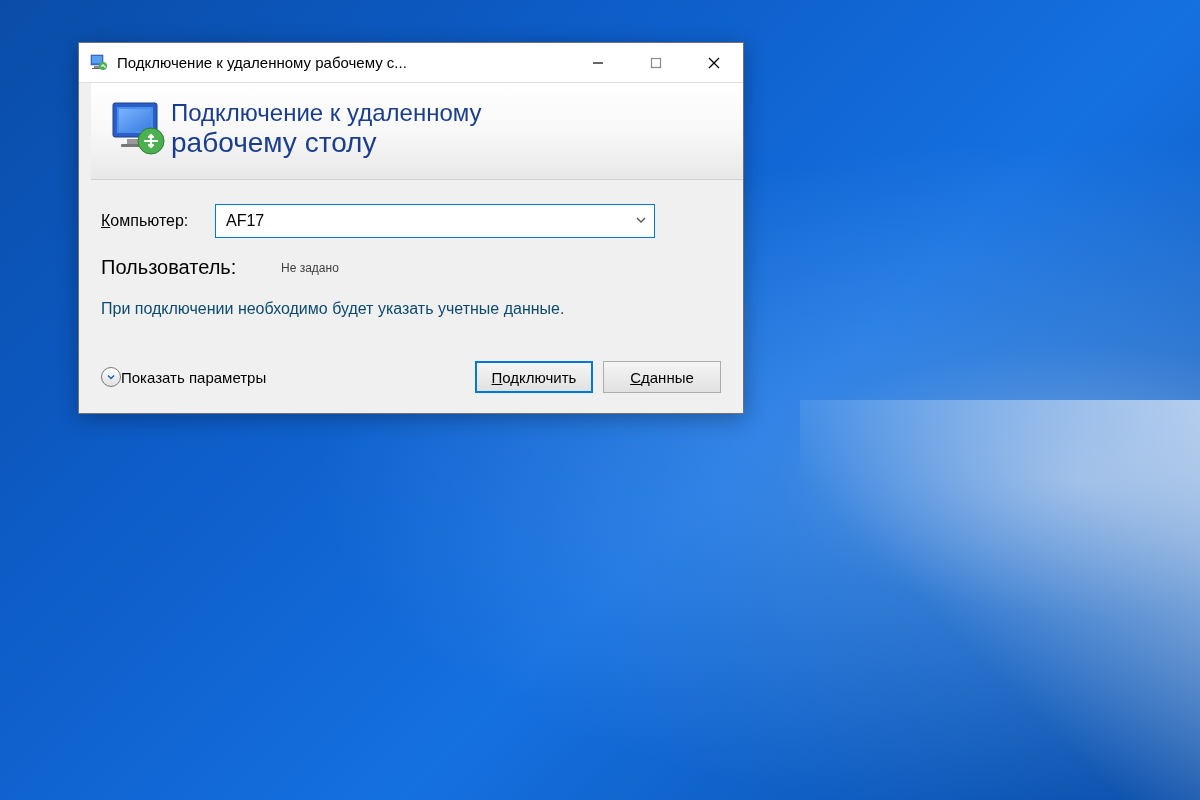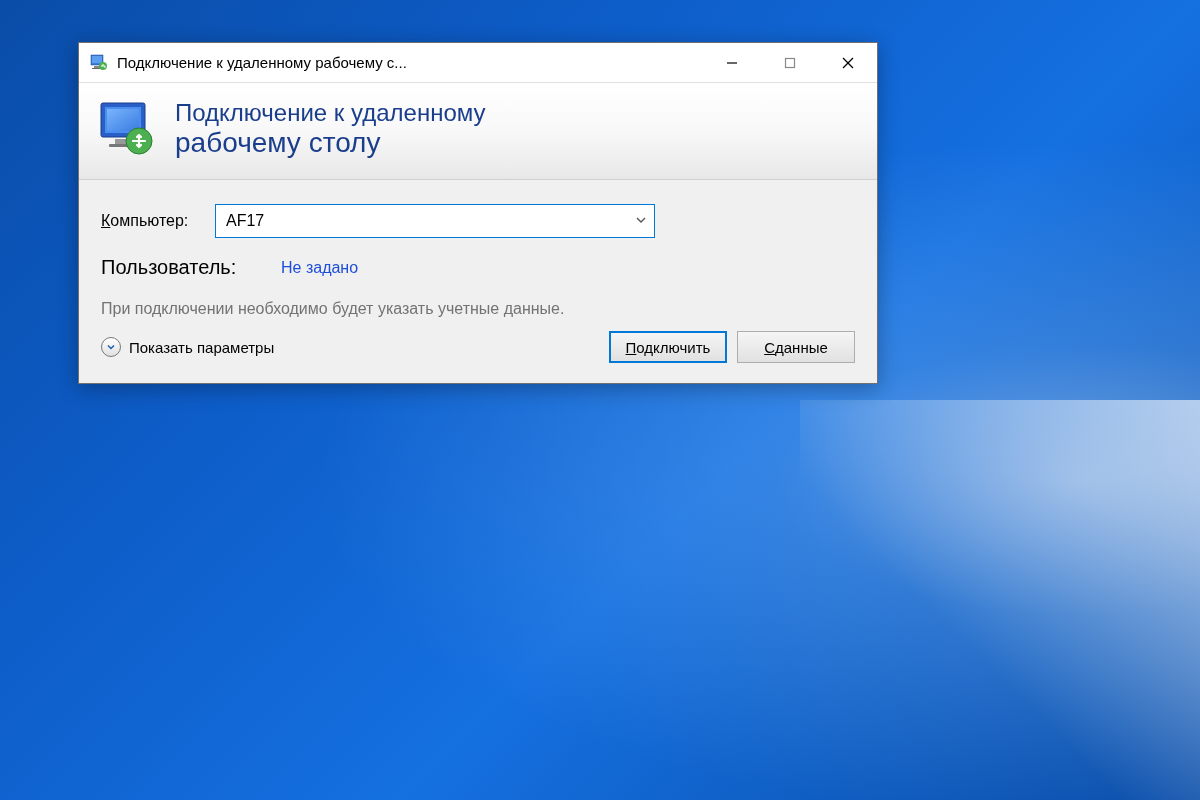--- a/index.html
+++ b/index.html
@@ -24,21 +24,21 @@
       right: 0;
       bottom: 0;
       width: 400px;
       height: 400px;
       background: linear-gradient(225deg, rgba(255,255,255,0.6), transparent 60%);
     }
     .window {
       position: absolute;
       left: 78px;
       top: 42px;
-      width: 800px;
+      width: 666px;
       background: #f0f0f0;
       border: 1px solid #707070;
       box-shadow: 0 4px 20px rgba(0,0,0,0.3);
     }
     .titlebar {
       height: 40px;
       background: #ffffff;
       display: flex;
       align-items: center;
       padding-left: 10px;
@@ -68,22 +68,22 @@
       display: flex;
       align-items: center;
       justify-content: center;
       cursor: pointer;
     }
     .header-section {
       background: linear-gradient(to bottom, #ffffff 0%, #f8f8f8 50%, #e8e8e8 100%);
       padding: 14px 20px 18px 16px;
       display: flex;
       align-items: center;
-      gap: 16px;
       border-bottom: 1px solid #d0d0d0;
+      margin-left: 12px;
     }
     .header-icon {
       width: 64px;
       height: 64px;
       flex-shrink: 0;
     }
     .header-text-block { display: flex; flex-direction: column; }
     .header-line1 {
       font-size: 24px;
       color: #1a3e8c;
@@ -136,39 +136,39 @@
       display: flex;
       align-items: center;
       margin-bottom: 18px;
     }
     .user-label {
       font-size: 20px;
       color: #000;
       min-width: 180px;
     }
     .user-value {
-      font-size: 16px;
-      color: #1d4ed8;
+      font-size: 12px;
+      color: #404040;
     }
     .info-text {
       font-size: 16px;
-      color: #737373;
+      color: #0c4a6e;
       line-height: 1.5;
+      margin-bottom: 30px;
     }
     .footer-section {
       padding: 0 22px 20px 22px;
       display: flex;
       align-items: center;
       justify-content: space-between;
       background: #f0f0f0;
     }
     .show-options {
       display: flex;
       align-items: center;
-      gap: 8px;
       cursor: pointer;
       font-size: 15px;
     }
     .show-options .chevron-circle {
       width: 20px;
       height: 20px;
       border: 1px solid #7a7a7a;
       border-radius: 50%;
       display: flex;
       align-items: center;

